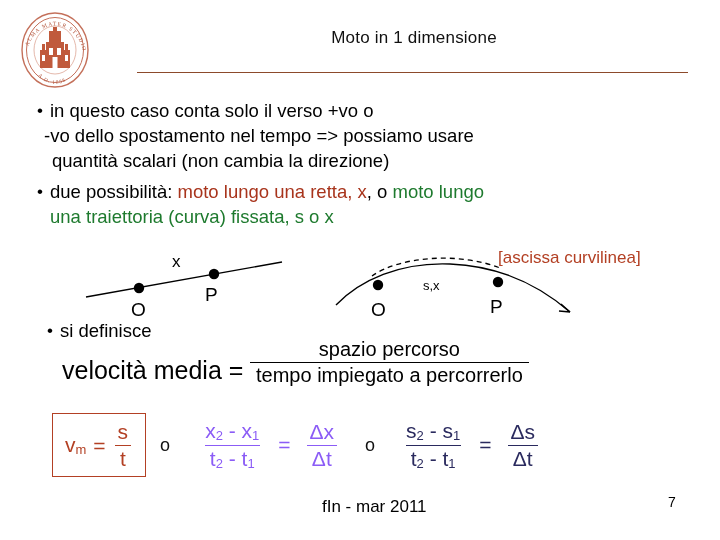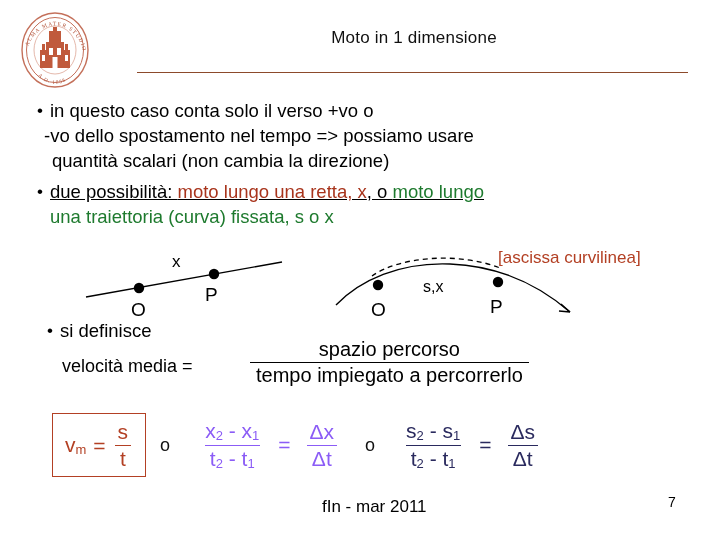--- a/index.html
+++ b/index.html
@@ -68,21 +68,21 @@
     text-align: center;
     font-size: 17px;
     line-height: 25px;
   }
   .bullet-text {
     flex: 1 1 auto;
   }
   .b1-l1 { display: block; }
   .b1-l2 { display: block; margin-left: -6px; }
   .b1-l3 { display: block; margin-left: 2px; }
-  .b2-l1 { display: block; text-decoration: underline; }
+  .b2-l1 { display: block; }
   .b2-l2 { display: block; }
   .bullet2 { margin-top: 6px; }
   .c-red { color: #A8341C; }
   .c-green { color: #1E7A2E; }
 
   
   .figures {
     position: absolute;
     left: 0;
     top: 240px;
@@ -90,21 +90,21 @@
     height: 100px;
   }
   .fig-label {
     position: absolute;
     font-size: 17px;
     color: #000;
   }
   .lab-x      { left: 172px; top: 252px; }
   .lab-O1     { left: 131px; top: 299px; font-size: 19px; }
   .lab-P1     { left: 205px; top: 284px; font-size: 19px; }
-  .lab-sx     { left: 423px; top: 278px; font-size: 16px; }
+  .lab-sx     { left: 423px; top: 278px; font-size: 13px; }
   .lab-O2     { left: 371px; top: 299px; font-size: 19px; }
   .lab-P2     { left: 490px; top: 296px; font-size: 19px; }
   .lab-asc {
     position: absolute;
     left: 498px;
     top: 248px;
     font-size: 17px;
     color: #B34024;
     white-space: nowrap;
   }
@@ -119,21 +119,21 @@
   .def-line1 {
     display: flex;
     align-items: flex-start;
     font-size: 18.5px;
     line-height: 25px;
   }
   .def-line2 {
     position: absolute;
     left: 22px;
     top: 38px;
-    font-size: 18px;
+    font-size: 25px;
     white-space: nowrap;
   }
   .big-frac {
     position: absolute;
     left: 210px;
     top: 20px;
     text-align: center;
     font-size: 20px;
     line-height: 23px;
   }

